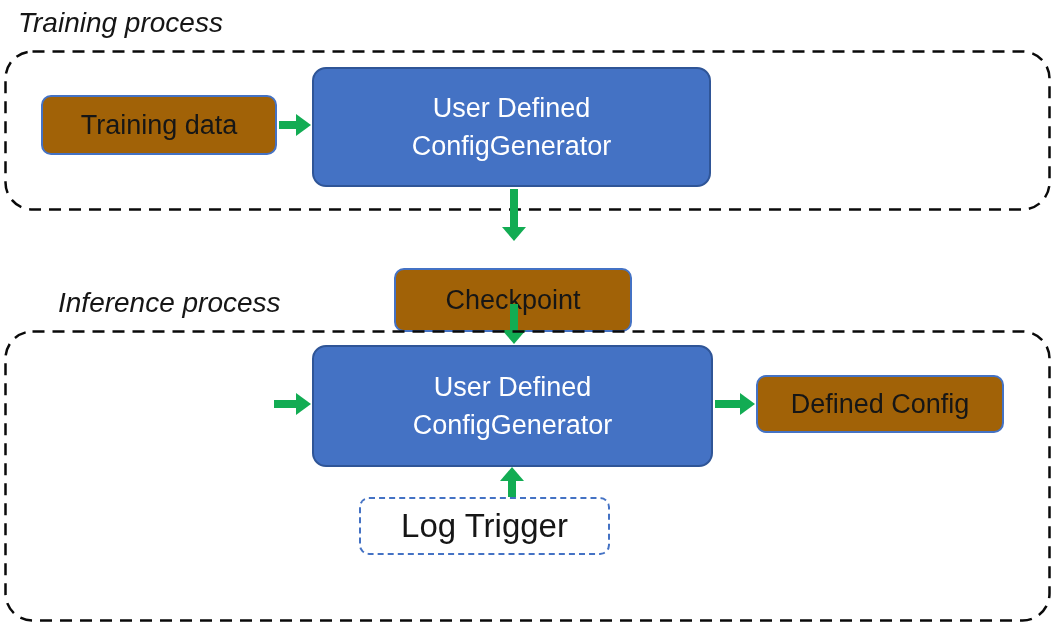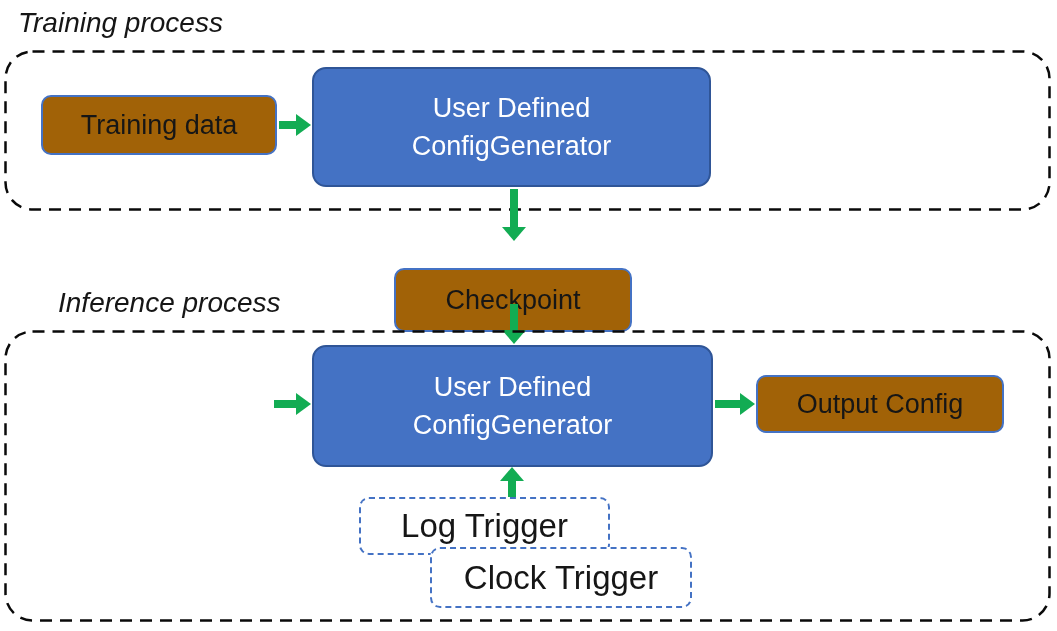--- a/index.html
+++ b/index.html
@@ -164,29 +164,26 @@
     <span>User Defined</span>
     <span>ConfigGenerator</span>
   </div>
 
   <div class="abs arrow arrow-right" style="left:715px; top:393px; width:40px;">
     <div class="shaft"></div>
     <div class="head"></div>
   </div>
 
   <div class="abs white-box" style="left:756px; top:375px; width:248px; height:58px;">
-    <span>Output Config</span>
+    <span>Defined Config</span>
   </div>
 
   <div class="abs arrow arrow-up" style="left:500px; top:467px; height:30px;">
     <div class="shaft"></div>
     <div class="head"></div>
   </div>
 
   <div class="abs trigger-box" style="left:359px; top:497px; width:251px; height:58px;">
     <span>Log Trigger</span>
   </div>
 
-  <div class="abs trigger-box" style="left:430px; top:547px; width:262px; height:61px;">
-    <span>Clock Trigger</span>
-  </div>
 
 </div>
 
 </body></html>

